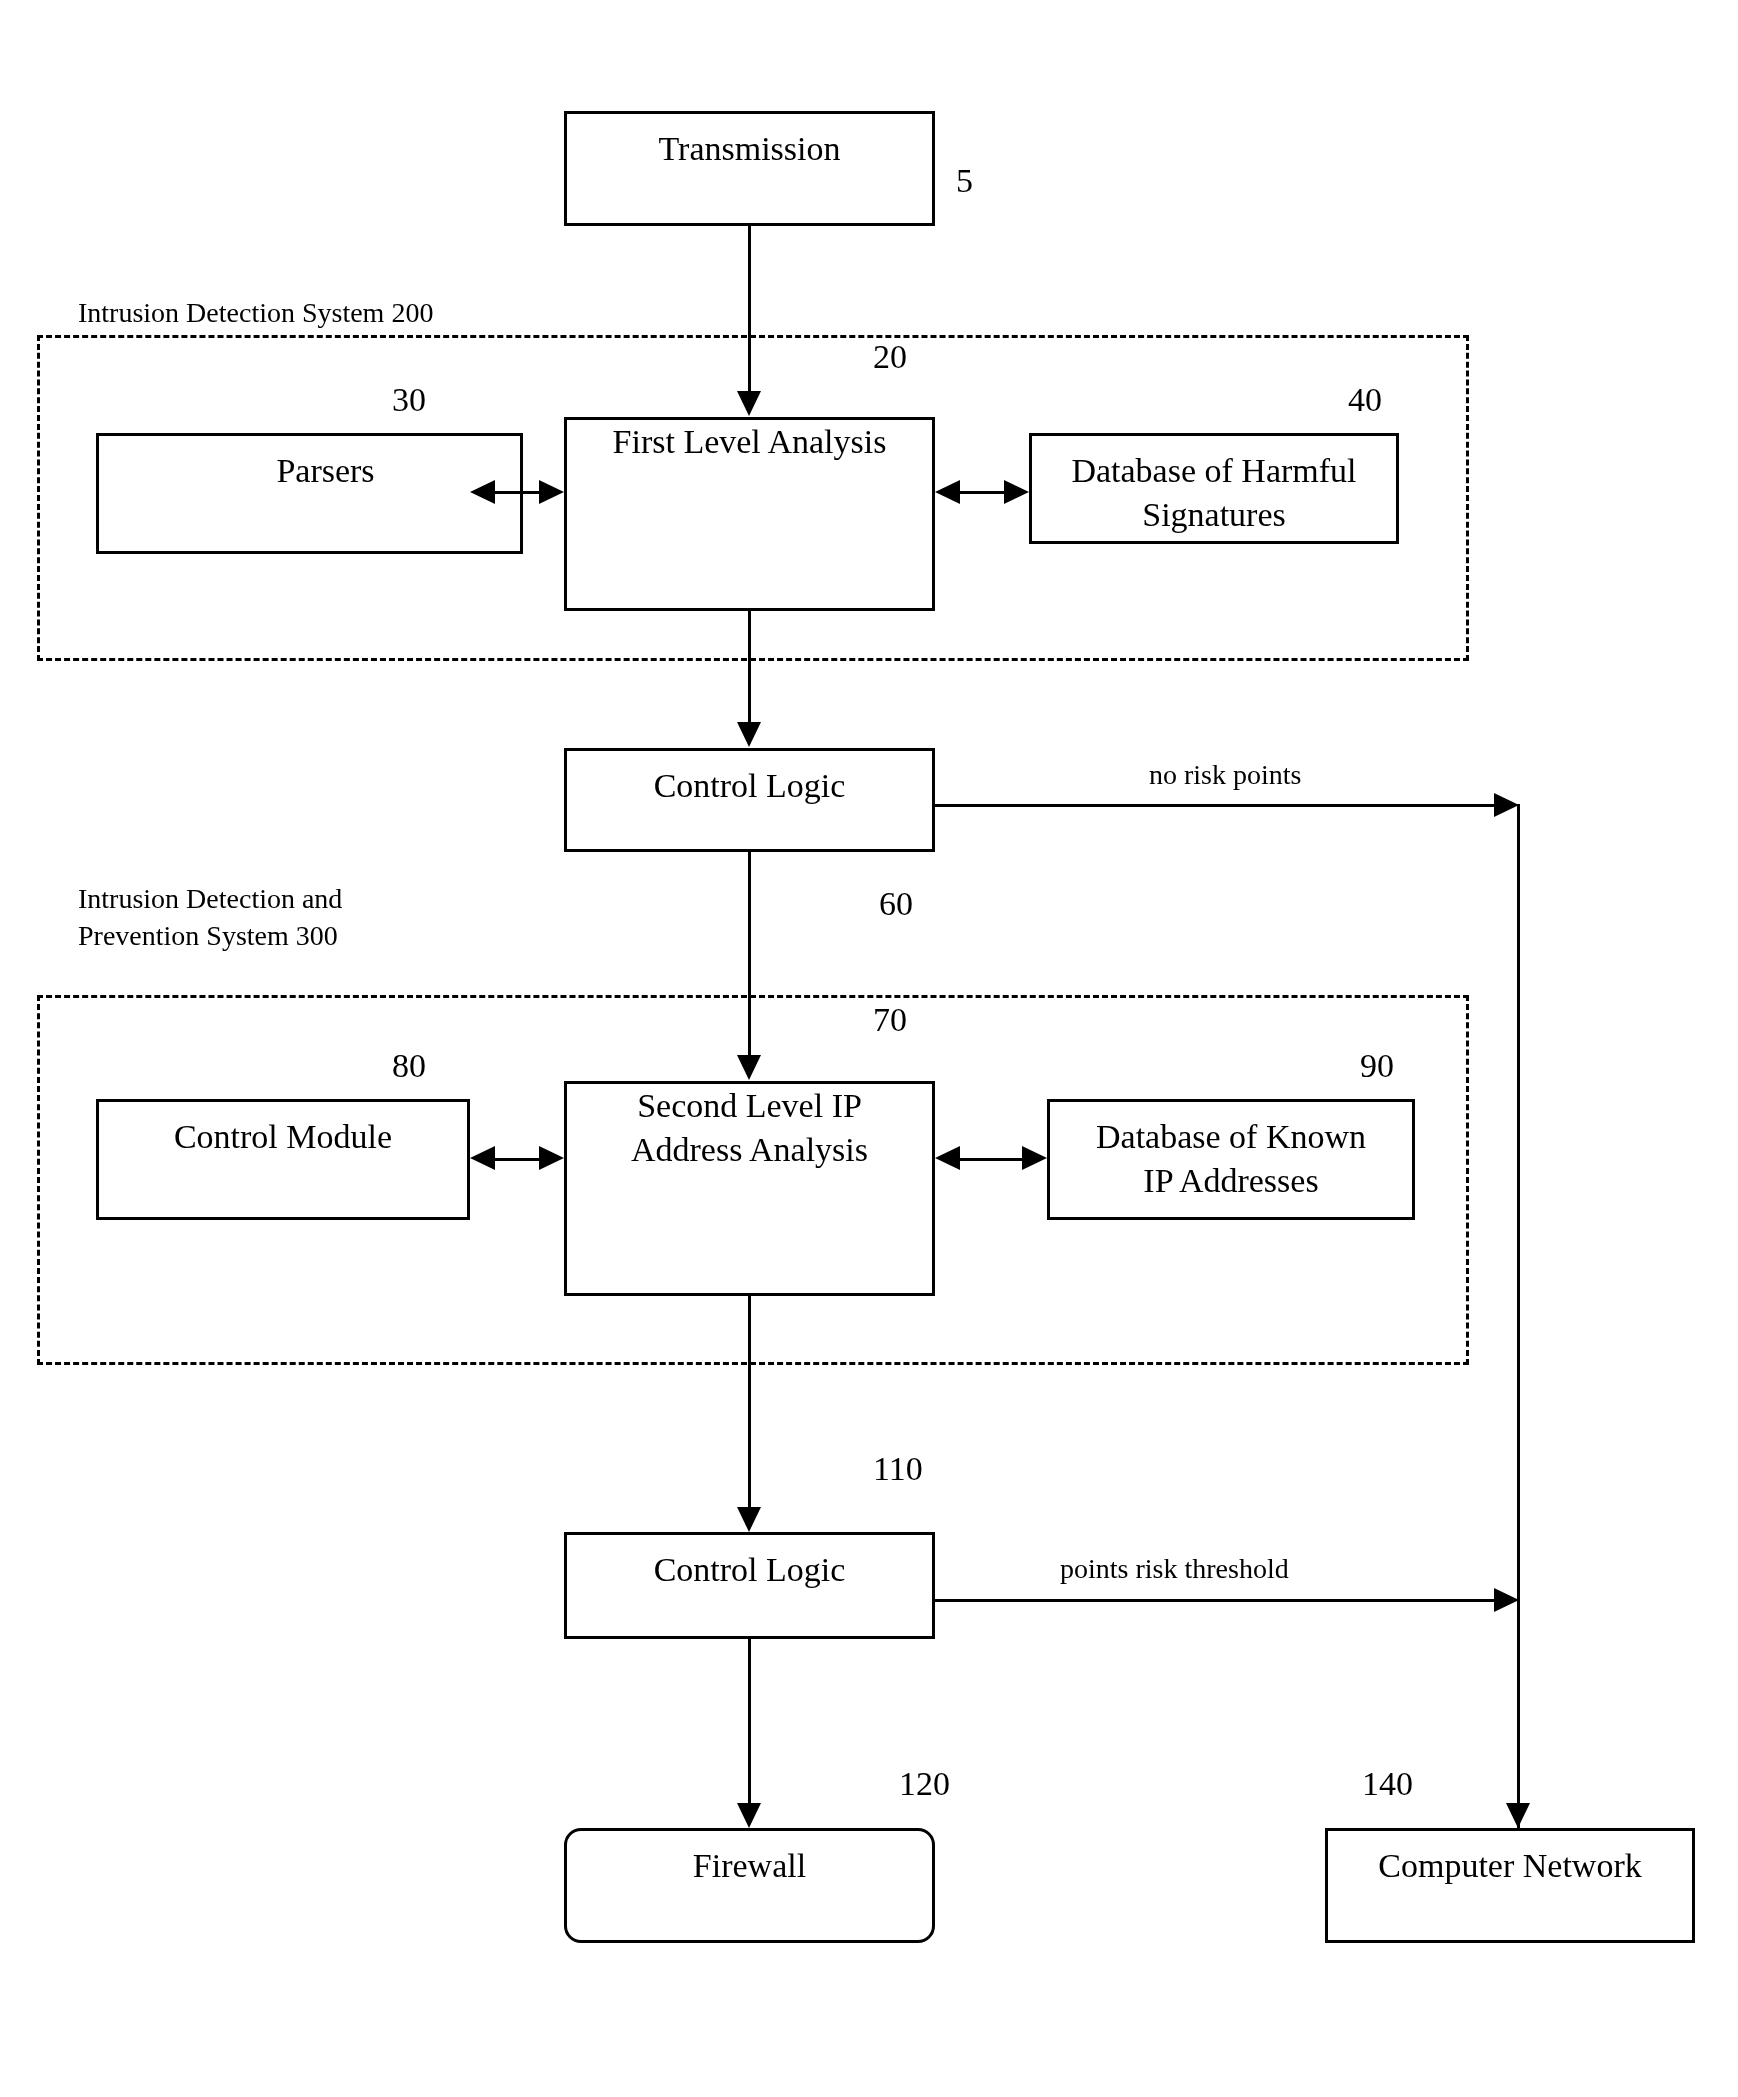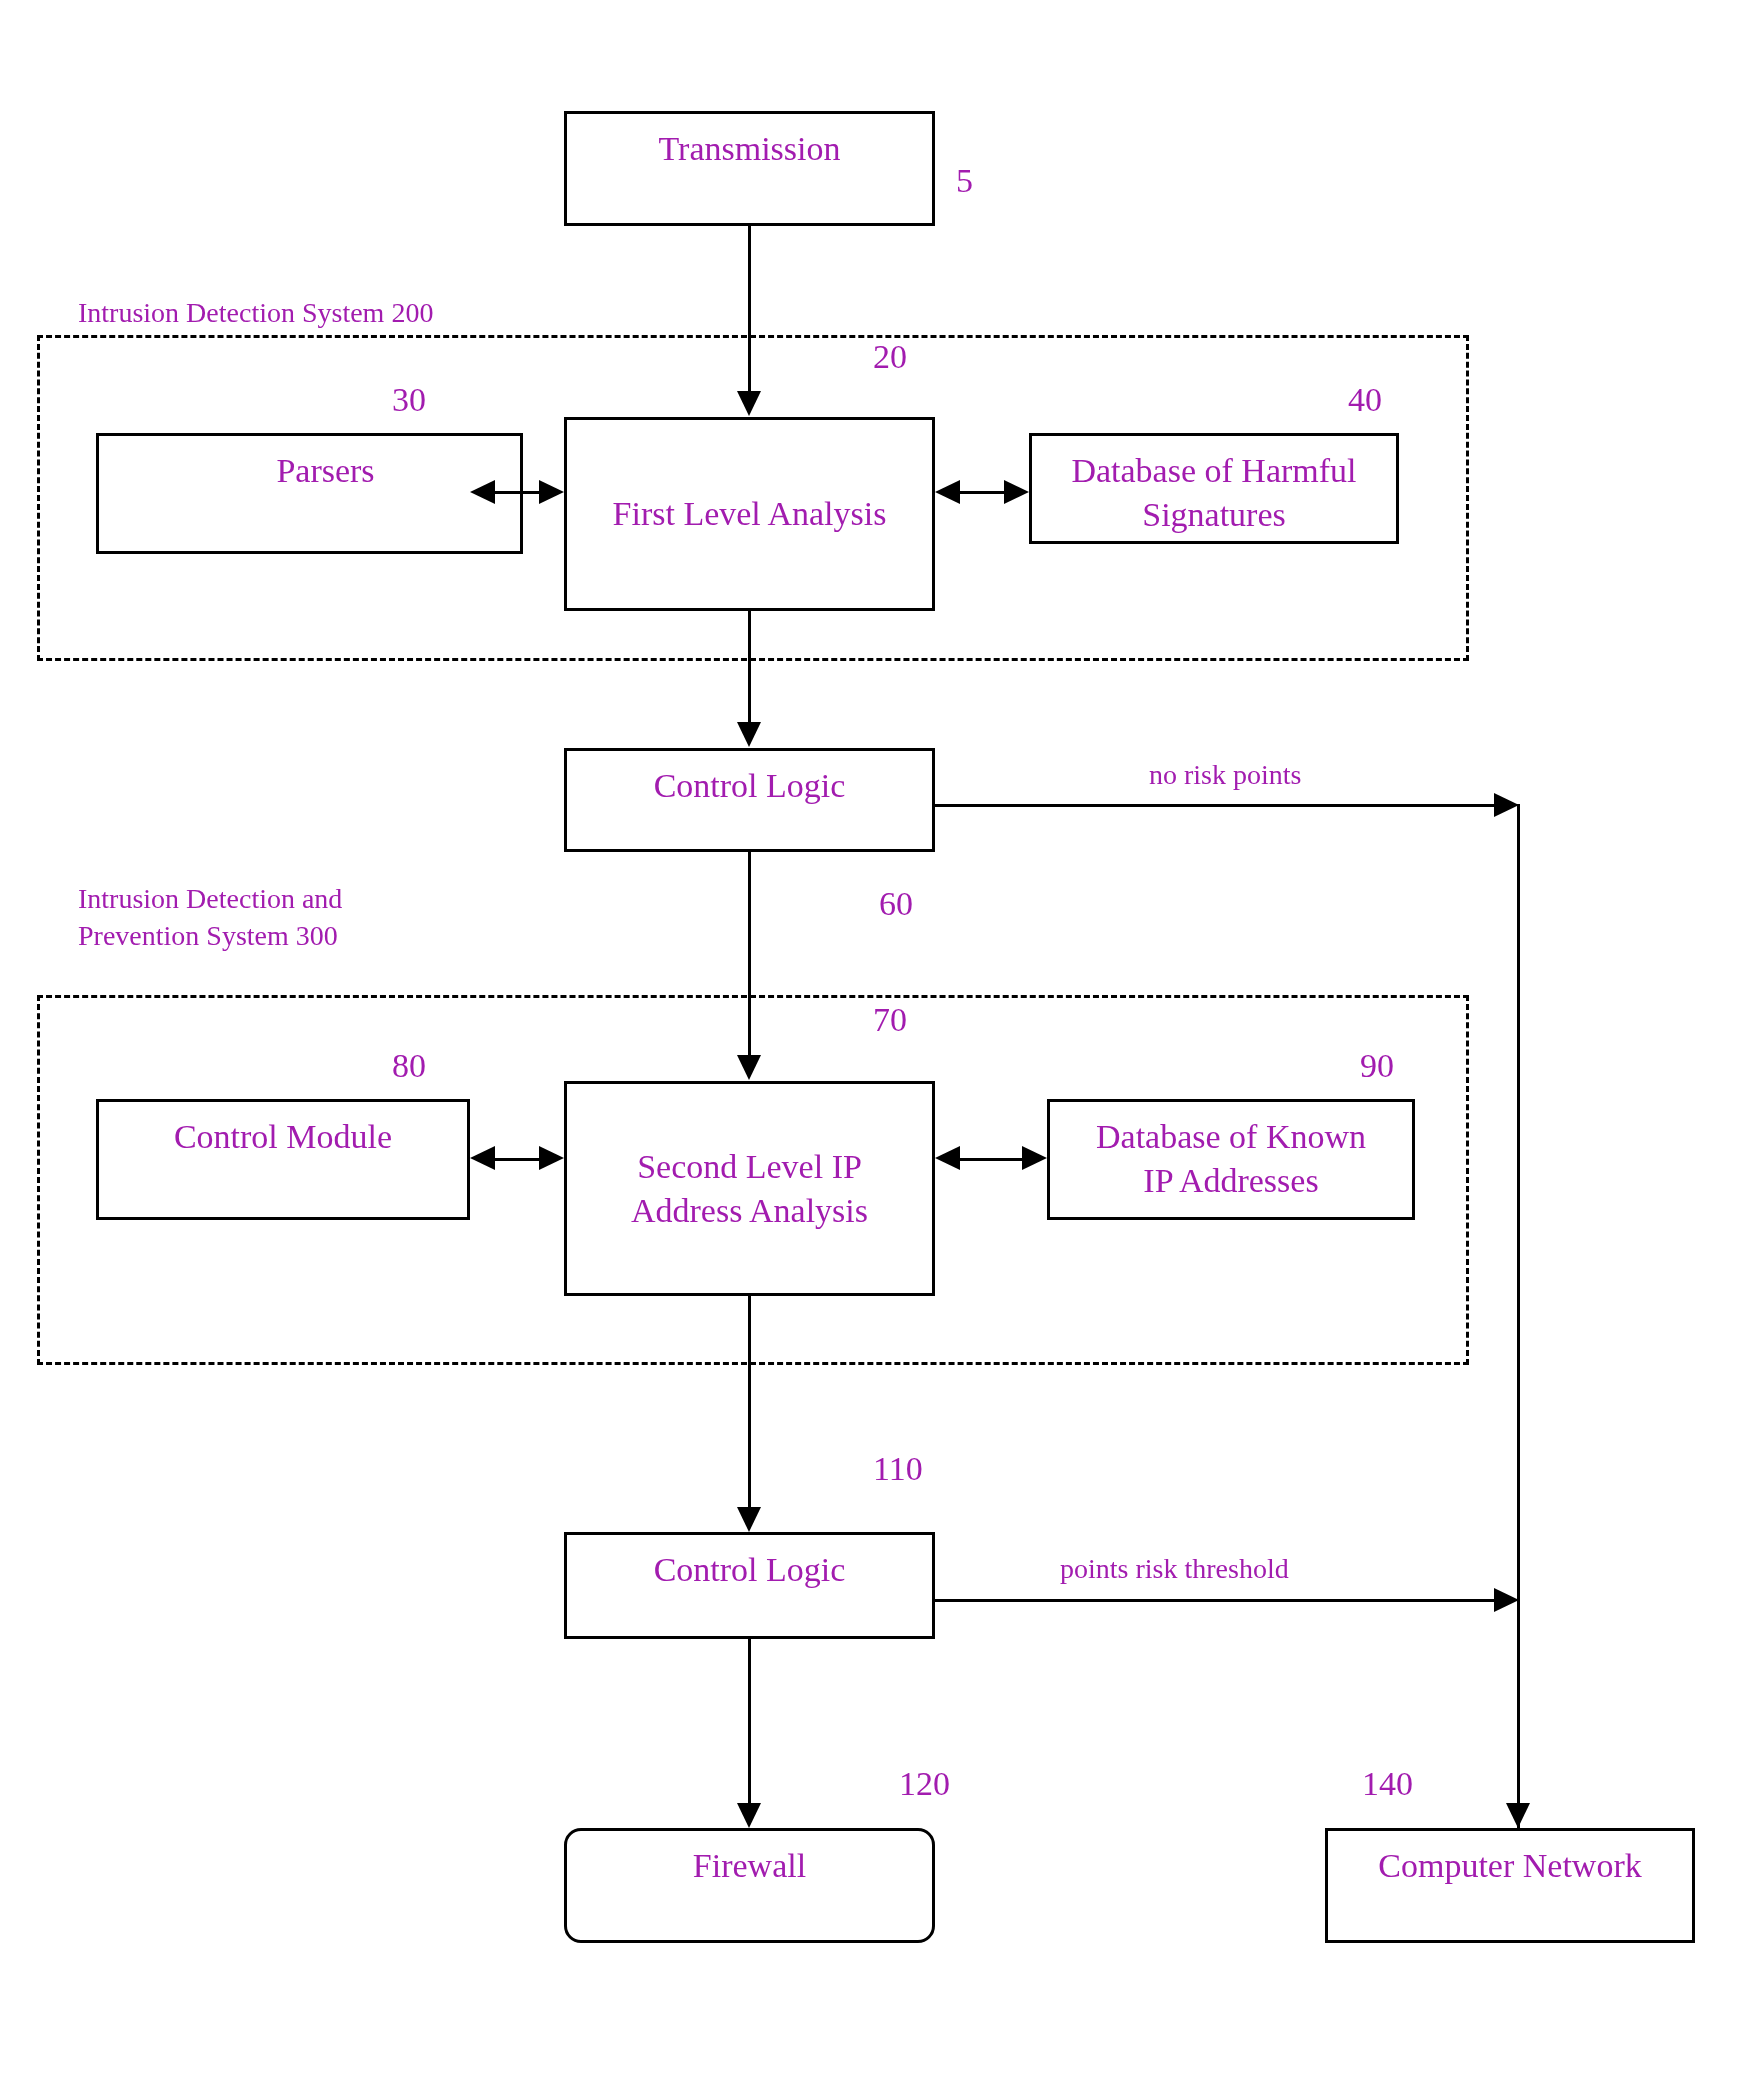--- a/index.html
+++ b/index.html
@@ -6,39 +6,39 @@
     margin: 0;
     padding: 0;
     background: #ffffff;
   }
   #figure {
     position: relative;
     width: 1739px;
     height: 2097px;
     background: #ffffff;
     font-family: "Liberation Serif", "DejaVu Serif", serif;
-    color: #a21caf;
+    color: #000000;
     overflow: hidden;
   }
 
   
   .box {
     position: absolute;
     border: 3.7px solid #000000;
     background: #ffffff;
     box-sizing: border-box;
     display: flex;
     justify-content: center;
     align-items: flex-start;
     text-align: center;
     line-height: 1.28;
     font-size: 34px;
     padding-top: 13.3px;
   }
-  .box.centered { align-items: center; padding-top: 0; }
+  .box.centered { align-items: flex-start; padding-top: 0; }
 
   
   .sys-container {
     position: absolute;
     box-sizing: border-box;
     background: transparent;
     border: 0;
   }
   .sys-container .edge {
     position: absolute;

